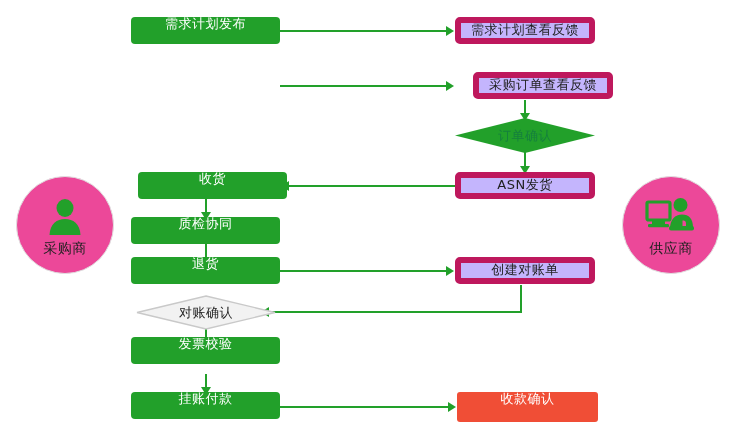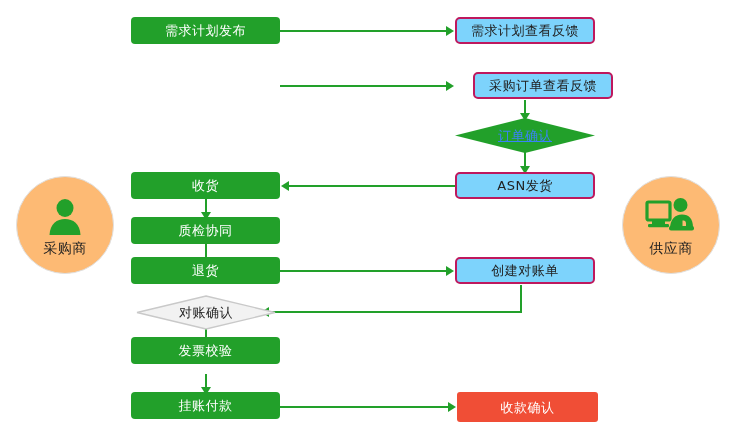--- a/index.html
+++ b/index.html
@@ -14,37 +14,36 @@
     background: #ffffff;
     font-family: "DejaVu Sans", "Liberation Sans", sans-serif;
     overflow: hidden;
   }
 
   
   .node {
     position: absolute;
     box-sizing: border-box;
     display: flex;
-    align-items: center;
     justify-content: center;
     font-size: 13px;
     line-height: 1;
     letter-spacing: 0.5px;
     white-space: nowrap;
     z-index: 3;
   }
   .node.green {
     background: #22a02a;
     color: #ffffff;
     border-radius: 4px;
   }
   .node.gray {
-    background: #7dd3fc;
+    background: #c4b5fd;
     color: #222222;
-    border: 2px solid #be185d;
+    border: 6px solid #be185d;
     border-radius: 5px;
   }
   .node.red {
     background: #f04e36;
     color: #ffffff;
     border-radius: 3px;
   }
 
   
   .diamond {
@@ -59,21 +58,21 @@
     position: absolute;
     inset: 0;
     display: flex;
     align-items: center;
     justify-content: center;
     font-size: 13px;
     letter-spacing: 0.5px;
     white-space: nowrap;
     z-index: 1;
   }
-  .diamond.green .dlabel { color: #3b82f6; text-decoration: underline; }
+  .diamond.green .dlabel { color: #15803d; }
   .diamond.gray  .dlabel { color: #222222; }
 
   
   .line {
     position: absolute;
     background: #22a02a;
     z-index: 2;
   }
   .line.h { height: 2px; }
   .line.v { width: 2px; }
@@ -99,21 +98,21 @@
     border-right: 5px solid transparent;
     border-top: 8px solid #22a02a;
   }
 
   
   .actor {
     position: absolute;
     width: 96px;
     height: 96px;
     border-radius: 50%;
-    background: #fdba74;
+    background: #ec4899;
     border: 1px solid #e0e0e0;
     display: flex;
     flex-direction: column;
     align-items: center;
     justify-content: center;
     z-index: 4;
   }
   .actor .glyph {
     display: flex;
     align-items: center;
@@ -212,21 +211,21 @@
     <svg class="dshape" viewBox="0 0 140 35" preserveAspectRatio="none" aria-hidden="true">
       <polygon points="70,0 140,17.5 70,35 0,17.5" fill="#22a02a"></polygon>
     </svg>
     <div class="dlabel">订单确认</div>
   </div>
 
   <div class="node gray" style="left:455px; top:172px; width:140px; height:27px;">
     <span>ASN发货</span>
   </div>
 
-  <div class="node green" style="left:131px; top:172px; width:149px; height:27px;">
+  <div class="node green" style="left:138px; top:172px; width:149px; height:27px;">
     <span>收货</span>
   </div>
 
   <div class="node green" style="left:131px; top:217px; width:149px; height:27px;">
     <span>质检协同</span>
   </div>
 
   <div class="node green" style="left:131px; top:257px; width:149px; height:27px;">
     <span>退货</span>
   </div>

